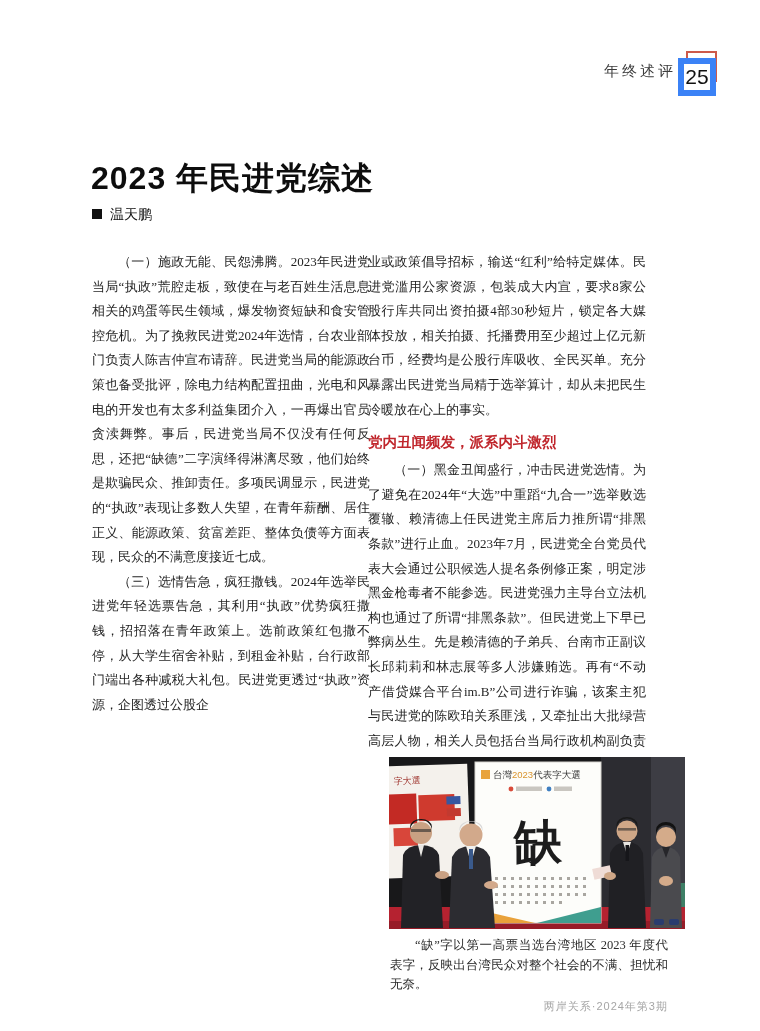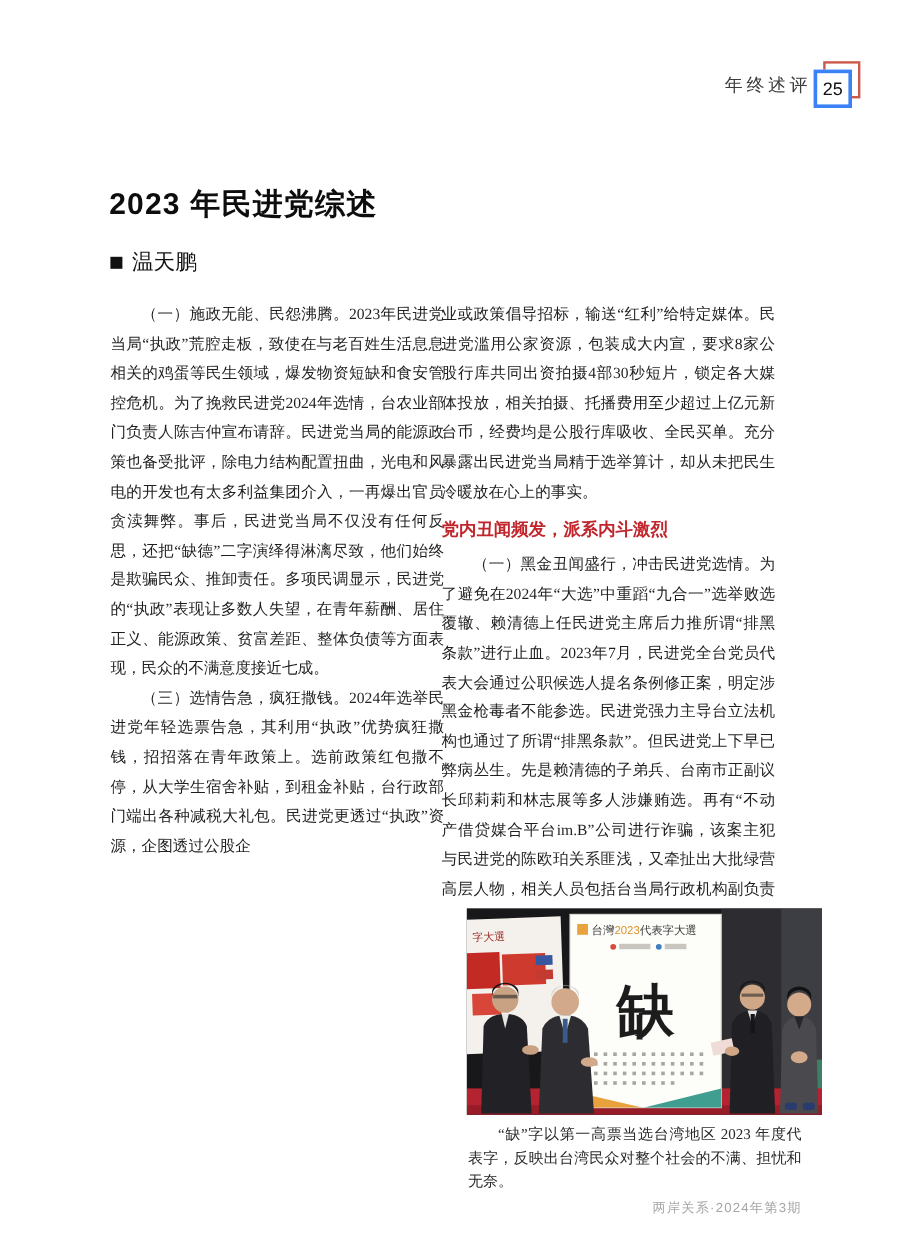--- a/index.html
+++ b/index.html
@@ -9,31 +9,31 @@
     font-family:"Liberation Serif","DejaVu Serif",serif;
     color:#1f1f1f;
   }
   
   .running-head{position:absolute;top:62px;left:604px;
     font-family:Liberation Mono, monospace;
     font-size:15px;letter-spacing:3px;color:#3c3c3c;}
   .pagebox-back{position:absolute;left:686px;top:51px;width:27px;height:27px;
     border:2px solid #cd5a4a;background:transparent;}
   .pagebox{position:absolute;left:678px;top:58px;width:26px;height:26px;
-    border:3px solid #3b82f6;background:#ffffff;
+    border:6px solid #3b82f6;background:#ffffff;
     display:flex;align-items:center;justify-content:center;
     font-family:"Liberation Sans","DejaVu Sans",sans-serif;
-    font-size:15px;color:#111;}
+    font-size:21px;color:#111;}
   
   .title{position:absolute;left:91px;top:136px;width:560px;
     font-family:"Liberation Sans","DejaVu Sans",sans-serif;
-    font-size:25px;font-weight:900;letter-spacing:1px;color:#0d0d0d;}
+    font-size:32px;font-weight:900;letter-spacing:1px;color:#0d0d0d;}
   .byline{position:absolute;left:92px;top:206px;
     font-family:Liberation Serif, serif;
-    font-size:18px;color:#111;}
+    font-size:14px;color:#111;}
   .byline .sq{display:inline-block;width:10px;height:10px;background:#111;
     margin-right:8px;}
   
   .col{position:absolute;top:250px;width:278px;text-align:justify;}
   .col-left{left:92px;height:738px;overflow:hidden;}
   .col-right{left:368px;height:506px;overflow:hidden;}
   .col p{margin:0;font-size:13px;line-height:24.6px;text-indent:2em;}
   .col p.noindent{text-indent:0;}
   .red-head{
     font-family:"Liberation Sans","DejaVu Sans",sans-serif;

